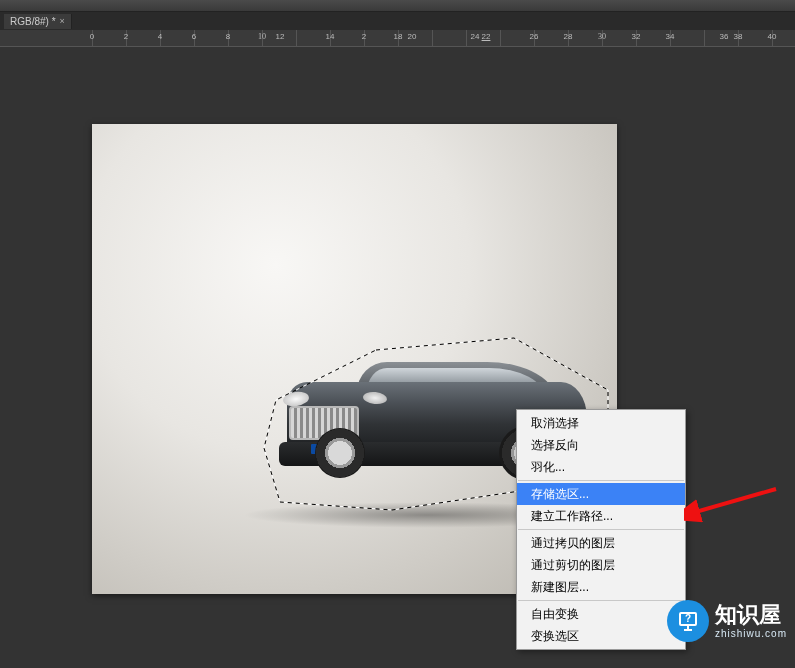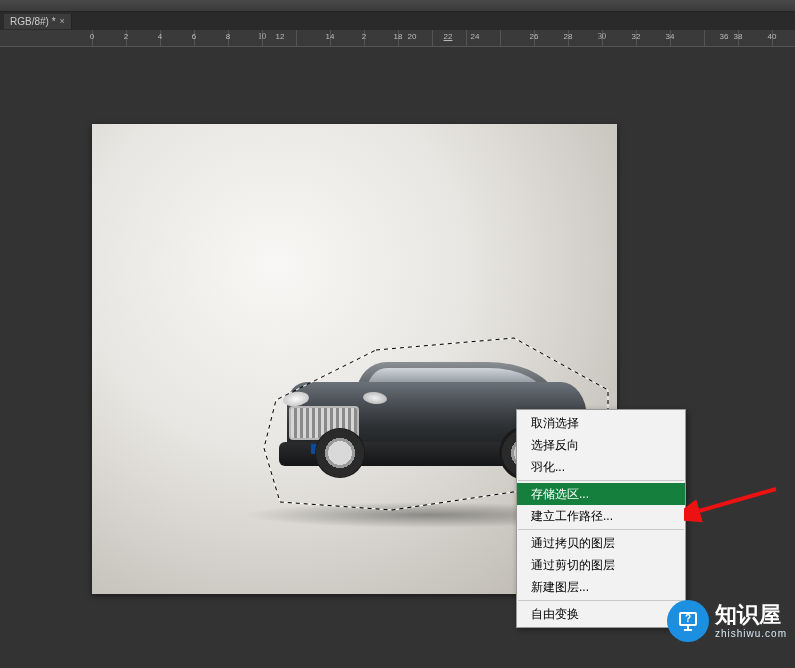--- a/index.html
+++ b/index.html
@@ -181,21 +181,21 @@
     font-size: 12px;
     color: #000;
     padding: 2px 0;
   }
   .context-menu .item {
     padding: 3px 14px;
     line-height: 16px;
     white-space: nowrap;
   }
   .context-menu .item.highlight {
-    background: #15803d;
+    background: #3b82f6;
     color: #fff;
   }
   .context-menu hr {
     border: none;
     border-top: 1px solid #c8c8c8;
     margin: 2px 1px;
   }
 
   
   .arrow {
@@ -263,21 +263,21 @@
     <span class="tick" style="left: 280px;">12</span>
     <div class="tline" style="left: 330px;"></div>
     <span class="tick" style="left: 330px;">14</span>
     <div class="tline" style="left: 364px;"></div>
     <span class="tick" style="left: 364px;">2</span>
     <div class="tline" style="left: 398px;"></div>
     <span class="tick" style="left: 398px;">18</span>
     <div class="tline" style="left: 432px;"></div>
     <span class="tick" style="left: 412px;">20</span>
     <div class="tline" style="left: 466px;"></div>
-    <span class="tick" style="left: 448px; text-decoration: underline;">22</span>
+    <span class="tick" style="left: 486px; text-decoration: underline;">22</span>
     <div class="tline" style="left: 500px;"></div>
     <span class="tick" style="left: 475px;">24</span>
     <div class="tline" style="left: 534px;"></div>
     <span class="tick" style="left: 534px;">26</span>
     <div class="tline" style="left: 568px;"></div>
     <span class="tick" style="left: 568px;">28</span>
     <div class="tline" style="left: 602px;"></div>
     <span class="tick" style="left: 602px; font-family: Liberation Serif, serif;">30</span>
     <div class="tline" style="left: 636px;"></div>
     <span class="tick" style="left: 636px;">32</span>
@@ -320,20 +320,21 @@
     <div class="item">羽化...</div>
     <hr>
     <div class="item highlight">存储选区...</div>
     <div class="item">建立工作路径...</div>
     <hr>
     <div class="item">通过拷贝的图层</div>
     <div class="item">通过剪切的图层</div>
     <div class="item">新建图层...</div>
     <hr>
     <div class="item">自由变换</div>
+    <div class="item">变换选区</div>
 
   </div>
 
   <svg class="arrow" width="100" height="40">
     <defs>
       <marker id="ah" markerWidth="10" markerHeight="10" refX="2" refY="3" orient="auto">
         <path d="M0,0 L0,6 L8,3 z" fill="#e11"></path>
       </marker>
     </defs>
     <line x1="92" y1="4" x2="8" y2="28" stroke="#e11" stroke-width="4" marker-end="url(#ah)"></line>

